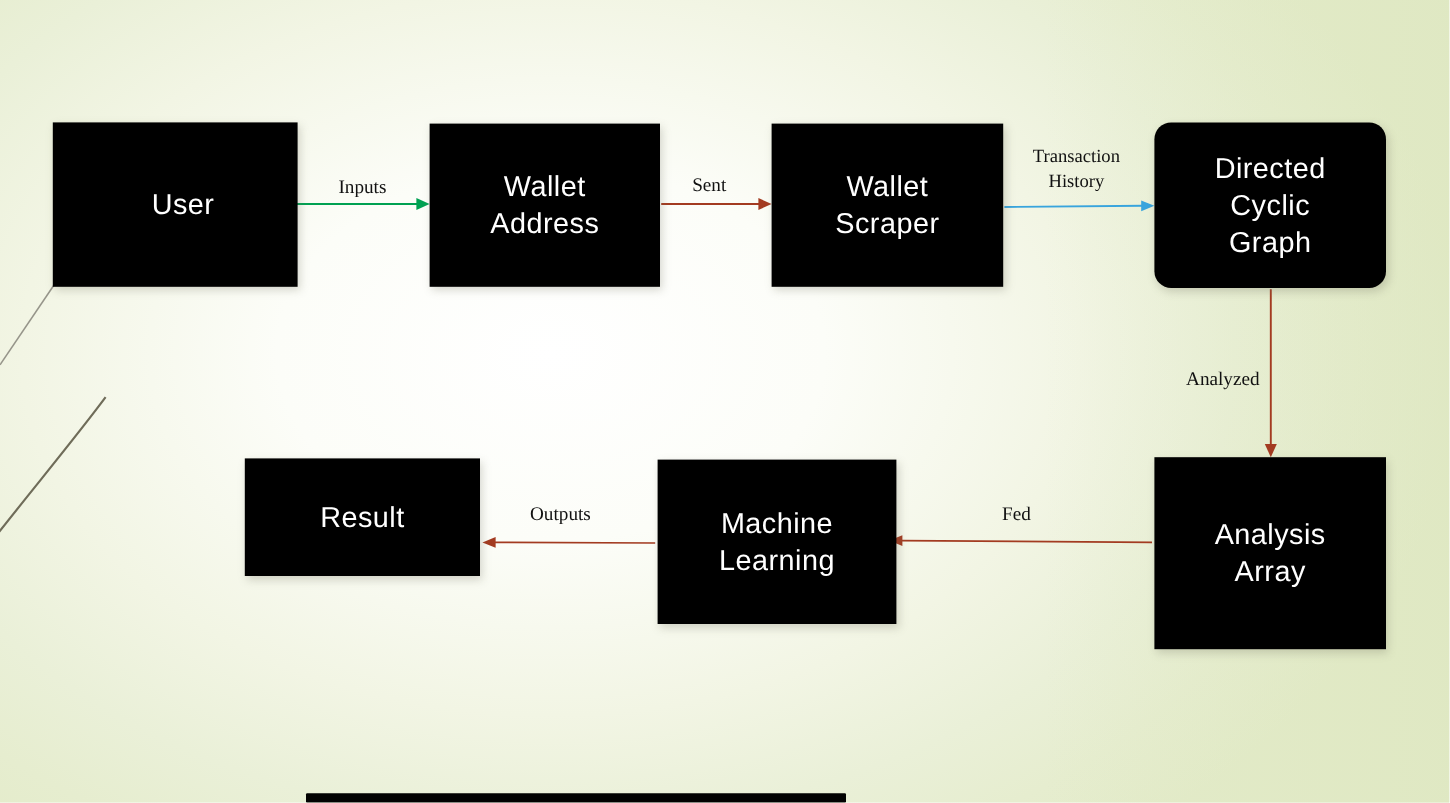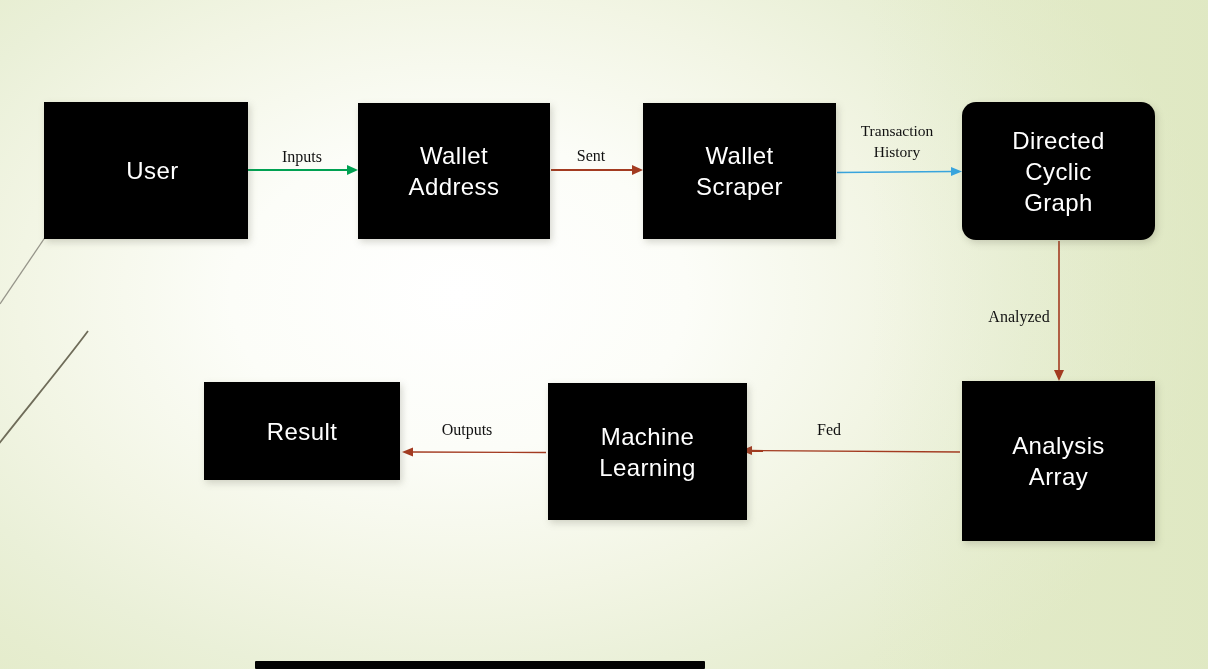--- a/index.html
+++ b/index.html
@@ -151,19 +151,19 @@
 
   <div class="edge-label" style="left:302px; top:156px;">Inputs</div>
 
   <div class="edge-label" style="left:591px; top:155px;">Sent</div>
 
   <div class="edge-label" style="left:897px; top:141px; font-size:15.5px;">Transaction
 History</div>
 
   <div class="edge-label" style="left:1019px; top:316px;">Analyzed</div>
 
-  <div class="edge-label" style="left:829px; top:429px;text-align:right;">Fed</div>
+  <div class="edge-label" style="left:847px; top:429px;text-align:right;">Fed</div>
 
   <div class="edge-label" style="left:467px; top:429px;">Outputs</div>
 
   <div class="bottom-bar"></div>
 
 </div>
 
 </body></html>

